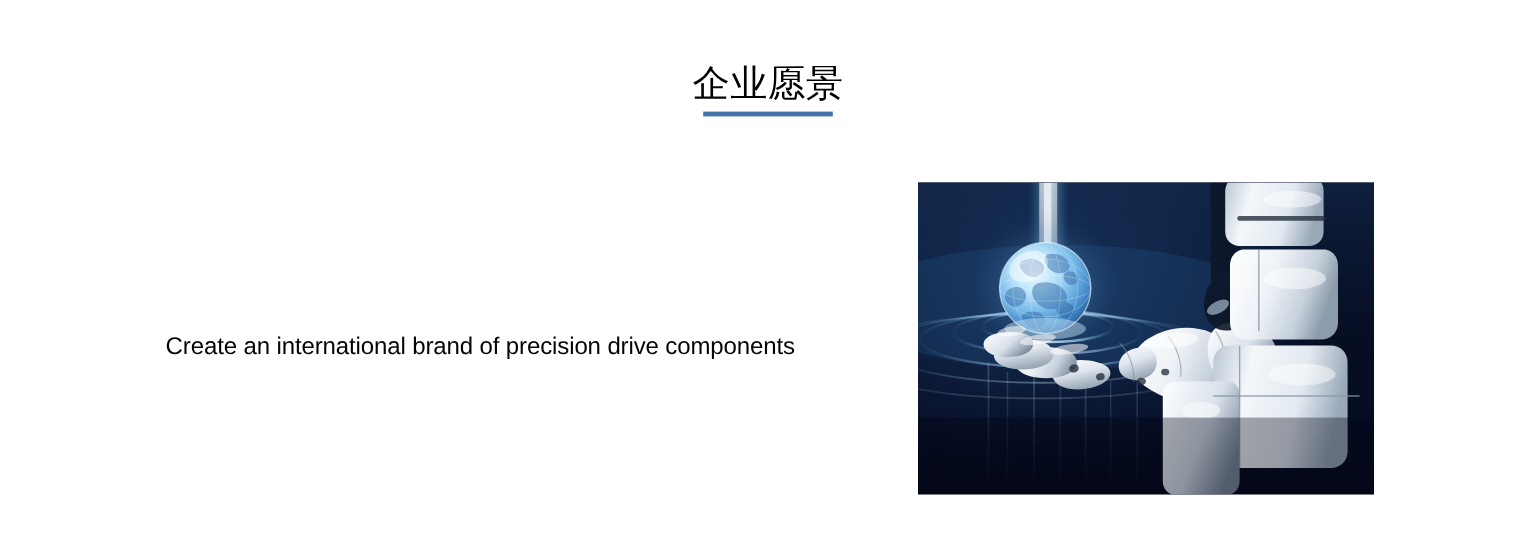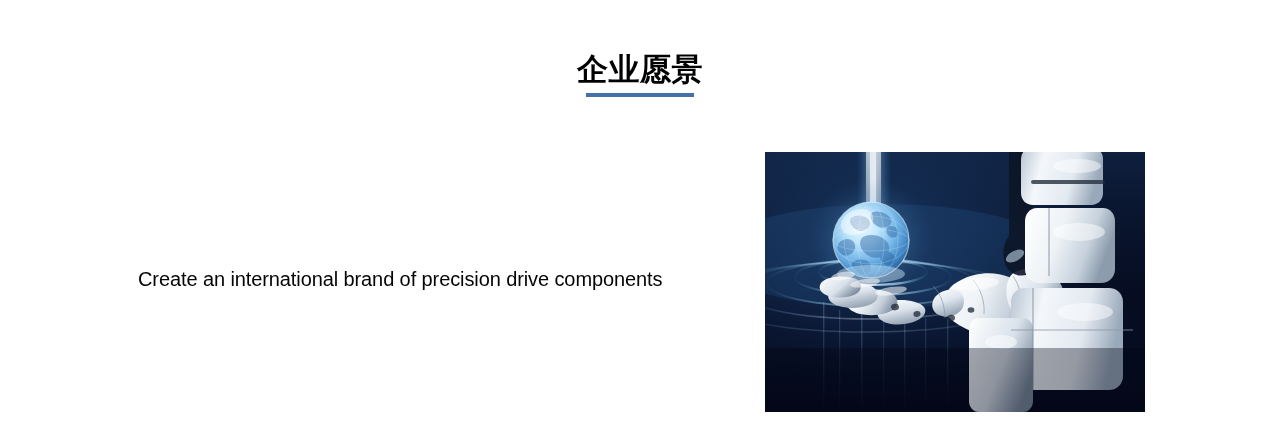--- a/index.html
+++ b/index.html
@@ -22,21 +22,21 @@
   .section-title-wrap {
     position: absolute;
     left: 0;
     top: 52px;
     width: 1280px;
     text-align: center;
   }
   .section-title {
     display: inline-block;
     font-size: 31px;
-    font-weight: 700;
+    font-weight: 400;
     line-height: 36px;
     letter-spacing: 0.5px;
     color: #010101;
     padding: 0 1px 3px 1px;
   }
   .section-title-rule {
     display: block;
     height: 4px;
     width: 108px;
     margin: 2px auto 0 auto;
@@ -52,21 +52,21 @@
   }
   .vision-cn {
     font-size: 17px;
     line-height: 26px;
     font-weight: 400;
     color: #0a0a0a;
     letter-spacing: 0.3px;
     white-space: nowrap;
   }
   .vision-en {
-    margin-top: 14px;
+    margin-top: 24px;
     font-size: 20px;
     line-height: 26px;
     font-weight: 400;
     color: #050505;
     letter-spacing: -0.1px;
     white-space: nowrap;
   }
 
   
   .vision-figure {

